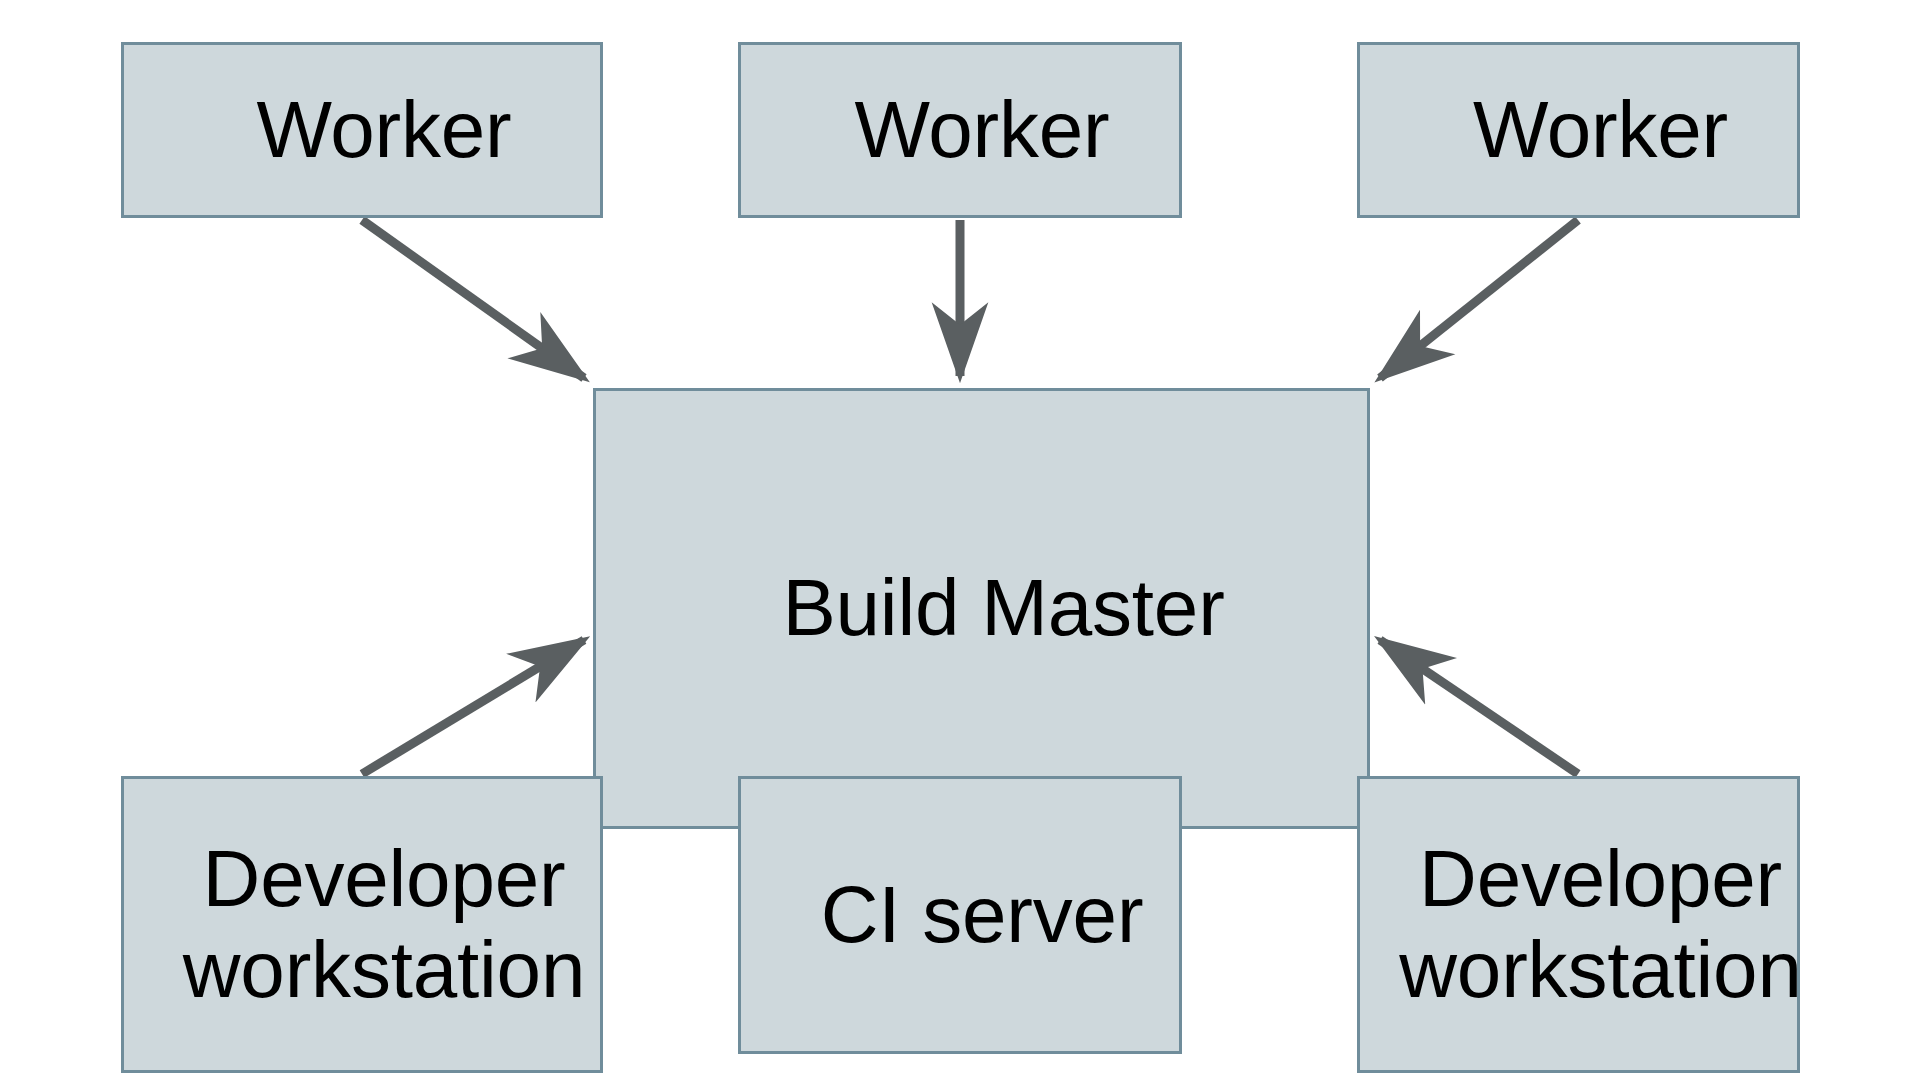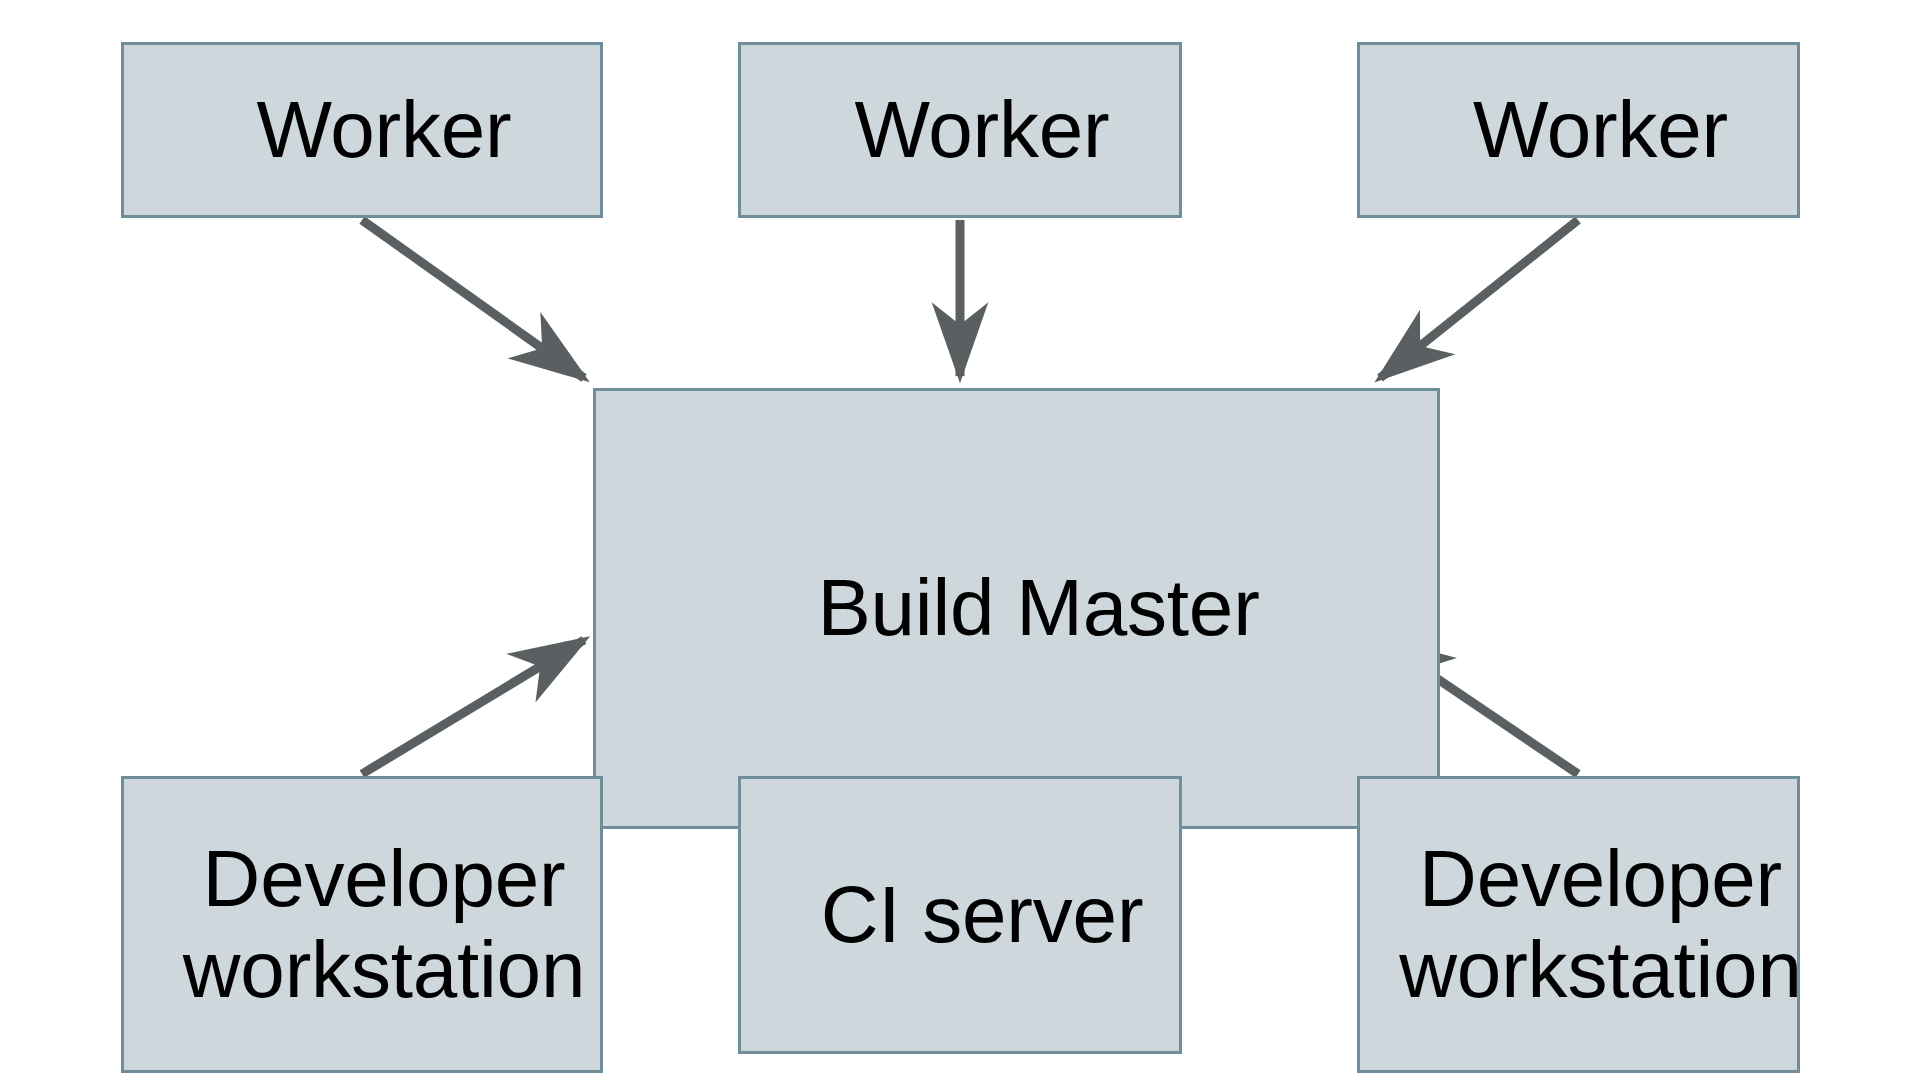--- a/index.html
+++ b/index.html
@@ -40,21 +40,21 @@
     white-space: pre-line;
     padding-left: 44px;
   }
 
   
   #node-worker-1 { left: 121px;  top: 42px;  width: 482px; height: 176px; font-size: 80px; }
   #node-worker-2 { left: 738px;  top: 42px;  width: 444px; height: 176px; font-size: 80px; }
   #node-worker-3 { left: 1357px; top: 42px;  width: 443px; height: 176px; font-size: 80px; }
 
   
-  #node-build-master { left: 593px; top: 388px; width: 847px; height: 441px; font-size: 80px; }
+  #node-build-master { left: 593px; top: 388px; width: 777px; height: 441px; font-size: 80px; }
 
   
   #node-dev-ws-left  { left: 121px;  top: 776px; width: 482px; height: 297px; font-size: 80px; }
   #node-ci-server    { left: 738px;  top: 776px; width: 444px; height: 278px; font-size: 80px; }
   #node-dev-ws-right { left: 1357px; top: 776px; width: 443px; height: 297px; font-size: 80px; }
 </style>
 </head>
 <body>
 
 <div id="canvas">

